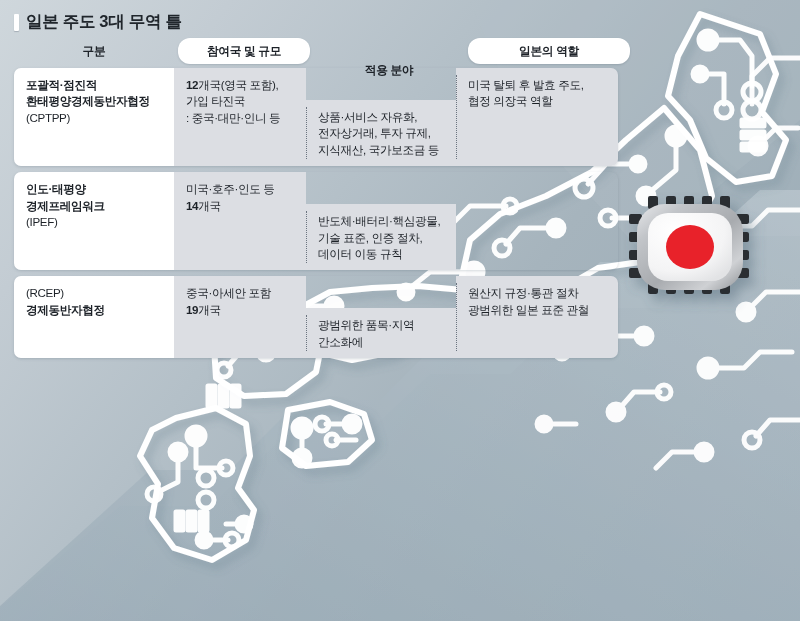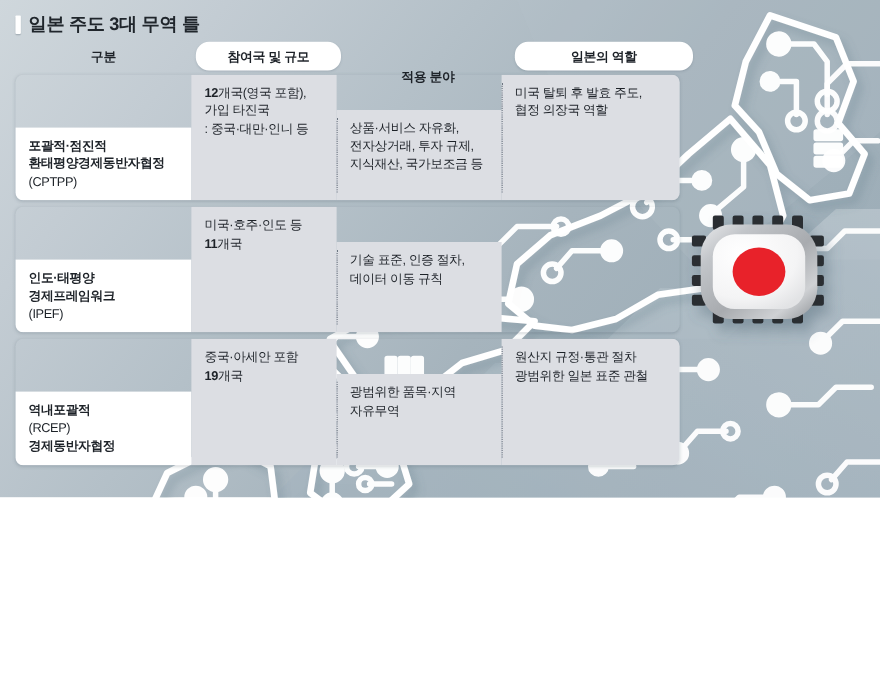--- a/index.html
+++ b/index.html
@@ -8,21 +8,21 @@
   html, body {
     width: 800px;
     height: 624px;
     overflow: hidden;
     font-family: "Liberation Sans", "DejaVu Sans", sans-serif;
   }
 
   #stage {
     position: relative;
     width: 800px;
-    height: 452px;
+    height: 621px;
     background: linear-gradient(128deg,
                 #cfd7dc 0%,
                 #c3ccd3 18%,
                 #b4c0c8 38%,
                 #a6b4bd 58%,
                 #9fafb9 78%,
                 #9aabb6 100%);
     overflow: hidden;
   }
 
@@ -109,21 +109,20 @@
   .cell {
     padding: 9px 10px 8px 12px;
     font-size: 11.6px;
     line-height: 16.4px;
     color: #1d2228;
     letter-spacing: -.35px;
     position: relative;
   }
   .cell.label {
     background: #ffffff;
-    margin-top: 48px;
   }
   .cell.value {
     background: #dcdee3;
   }
   .cell.value.sep::before {
     content: "";
     position: absolute;
     left: 0;
     top: 7px;
     bottom: 7px;
@@ -381,40 +380,40 @@
           </div>
         </div>
         <div class="data-row">
           <div class="cell label c0">
             <span class="ln bold">인도·태평양</span>
             <span class="ln bold">경제프레임워크</span>
             <span class="ln">(IPEF)</span>
           </div>
           <div class="cell value c1">
             <span class="ln">미국·호주·인도 등</span>
-            <span class="ln"><span class="bold">11</span>개국</span>
+            <span class="ln"><span class="bold">14</span>개국</span>
           </div>
           <div class="cell value sep c2">
+            <span class="ln">반도체·배터리·핵심광물,</span>
             <span class="ln">기술 표준, 인증 절차,</span>
             <span class="ln">데이터 이동 규칙</span>
           </div>
         </div>
         <div class="data-row">
           <div class="cell label c0">
-            <span class="ln bold">역내포괄적</span>
             <span class="ln">(RCEP)</span>
             <span class="ln bold">경제동반자협정</span>
           </div>
           <div class="cell value c1">
             <span class="ln">중국·아세안 포함</span>
             <span class="ln"><span class="bold">19</span>개국</span>
           </div>
           <div class="cell value sep c2">
             <span class="ln">광범위한 품목·지역</span>
-            <span class="ln">자유무역</span>
+            <span class="ln">간소화에</span>
           </div>
           <div class="cell value sep c3">
             <span class="ln">원산지 규정·통관 절차</span>
             <span class="ln">광범위한 일본 표준 관철</span>
           </div>
         </div>
       </div>
 
   </div>
 

